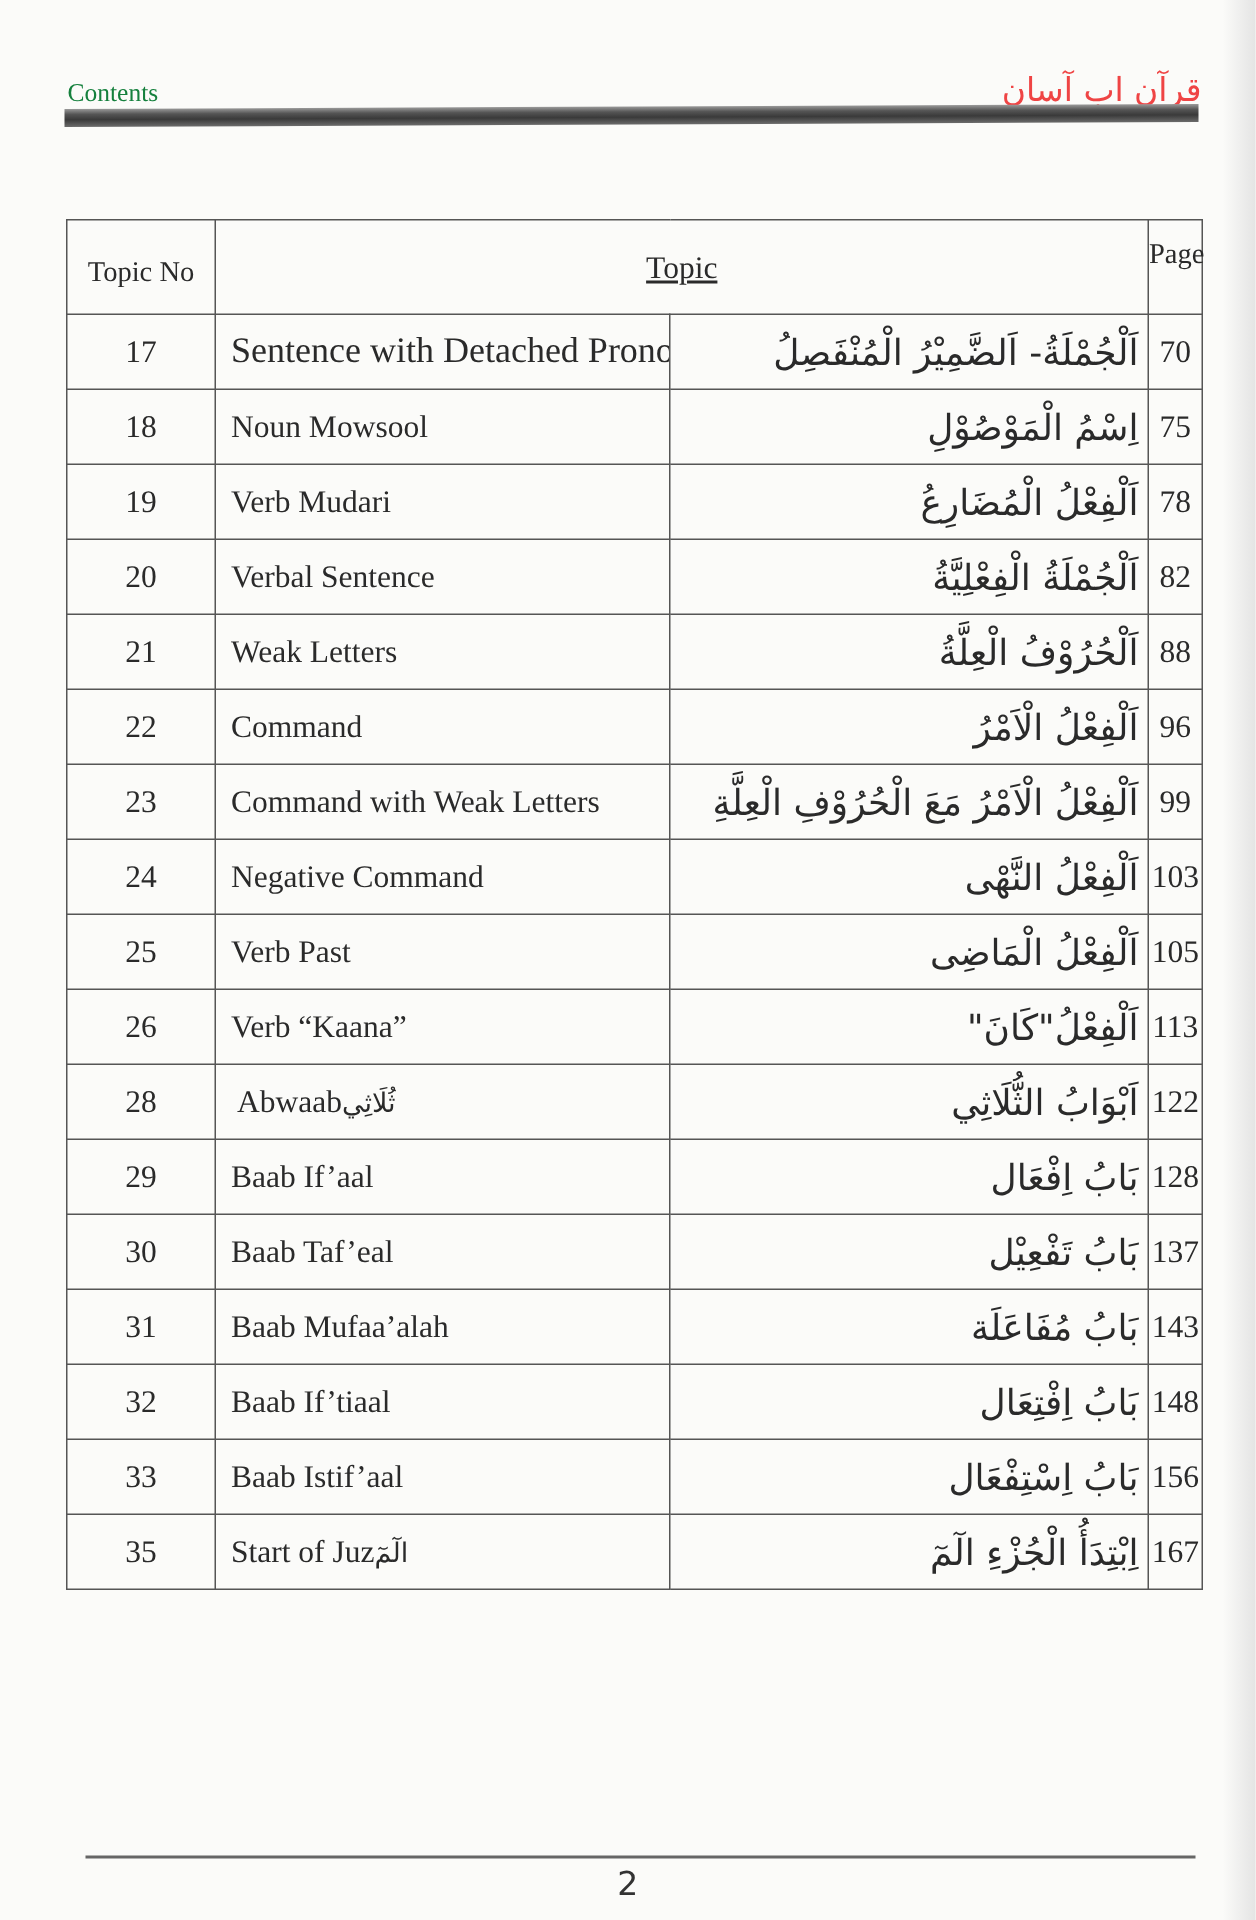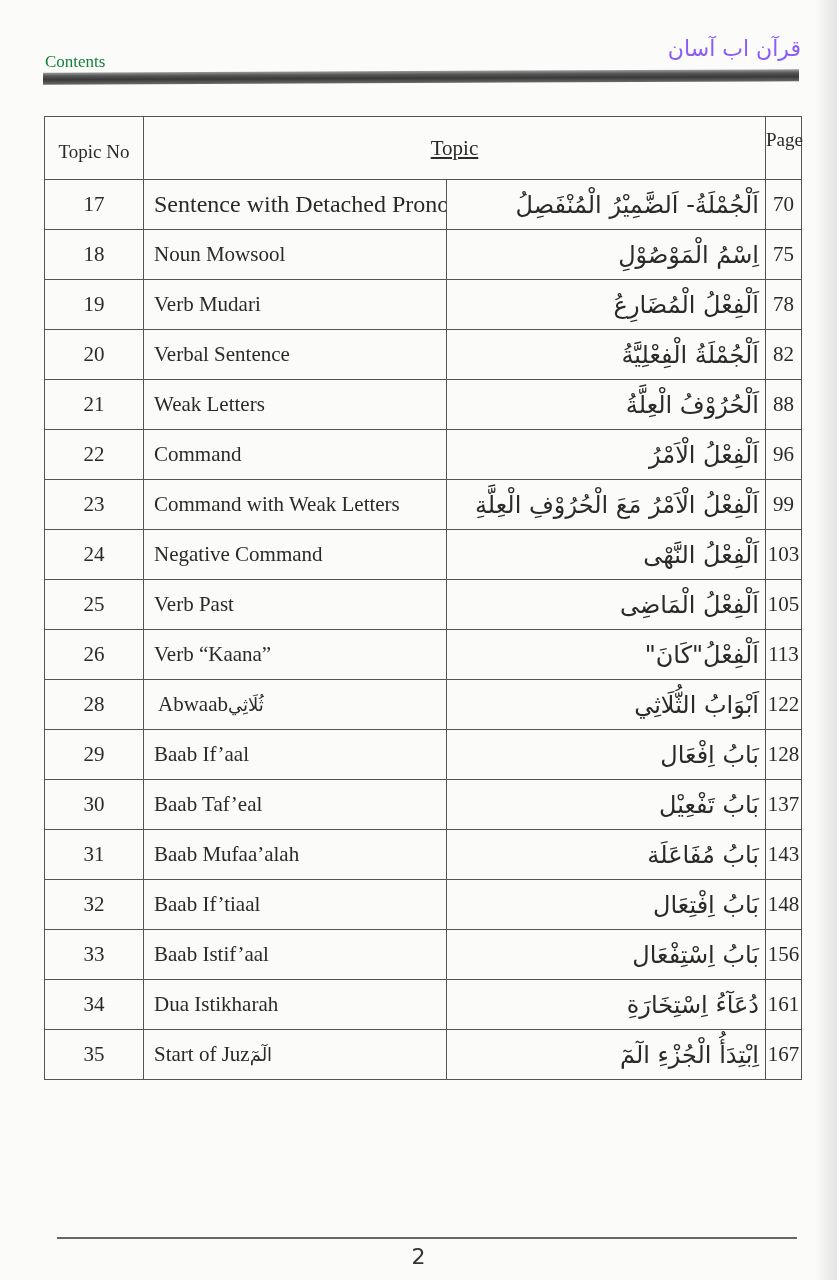--- a/index.html
+++ b/index.html
@@ -12,31 +12,31 @@
   }
   .edge-shadow {
     position: absolute; top: 0; right: 0; width: 22px; height: 1280px;
     background: linear-gradient(to right, rgba(230,230,230,0), #e4e4e4);
   }
   .header-left {
     position: absolute; left: 45px; top: 52px;
     font-size: 17px; color: #15803d;
   }
   .header-right {
-    position: absolute; right: 36px; top: 36px;
-    font-size: 22px; color: #8b5cf6; direction: rtl;
+    position: absolute; right: 36px; top: 48px;
+    font-size: 22px; color: #ef4444; direction: rtl;
     font-family: "DejaVu Sans", sans-serif;
   }
   .header-rule {
     position: absolute; left: 43px; top: 71px; width: 756px; height: 12px;
     background: linear-gradient(to bottom, #9a9a9a 0%, #555 30%, #3a3a3a 60%, #6b6b6b 100%);
     transform: skewY(-0.25deg);
   }
   table.toc {
-    position: absolute; left: 44px; top: 116px;
+    position: absolute; left: 44px; top: 146px;
     width: 757px; border-collapse: collapse;
     table-layout: fixed;
   }
   table.toc td, table.toc th {
     border: 1.5px solid #555;
     padding: 0;
     font-weight: normal;
     height: 49px;
     vertical-align: middle;
   }
@@ -183,26 +183,20 @@
         <td class="td-ar">بَابُ اِفْتِعَال</td>
         <td class="td-pg">148</td>
       </tr>
       <tr>
         <td class="td-no">33</td>
         <td class="td-en"><span>Baab Istif’aal</span></td>
         <td class="td-ar">بَابُ اِسْتِفْعَال</td>
         <td class="td-pg">156</td>
       </tr>
       <tr>
-        <td class="td-no">34</td>
-        <td class="td-en"><span>Dua Istikharah</span></td>
-        <td class="td-ar">دُعَآءُ اِسْتِخَارَةِ</td>
-        <td class="td-pg">161</td>
-      </tr>
-      <tr>
         <td class="td-no">35</td>
         <td class="td-en"><span>Start of Juz</span><span class="inline-ar">الٓمٓ</span></td>
         <td class="td-ar">اِبْتِدَأُ الْجُزْءِ الٓمٓ</td>
         <td class="td-pg">167</td>
       </tr>
     </tbody>
 </table>
 
 <div class="footer-rule"></div>
 <div class="footer-page">2</div>

